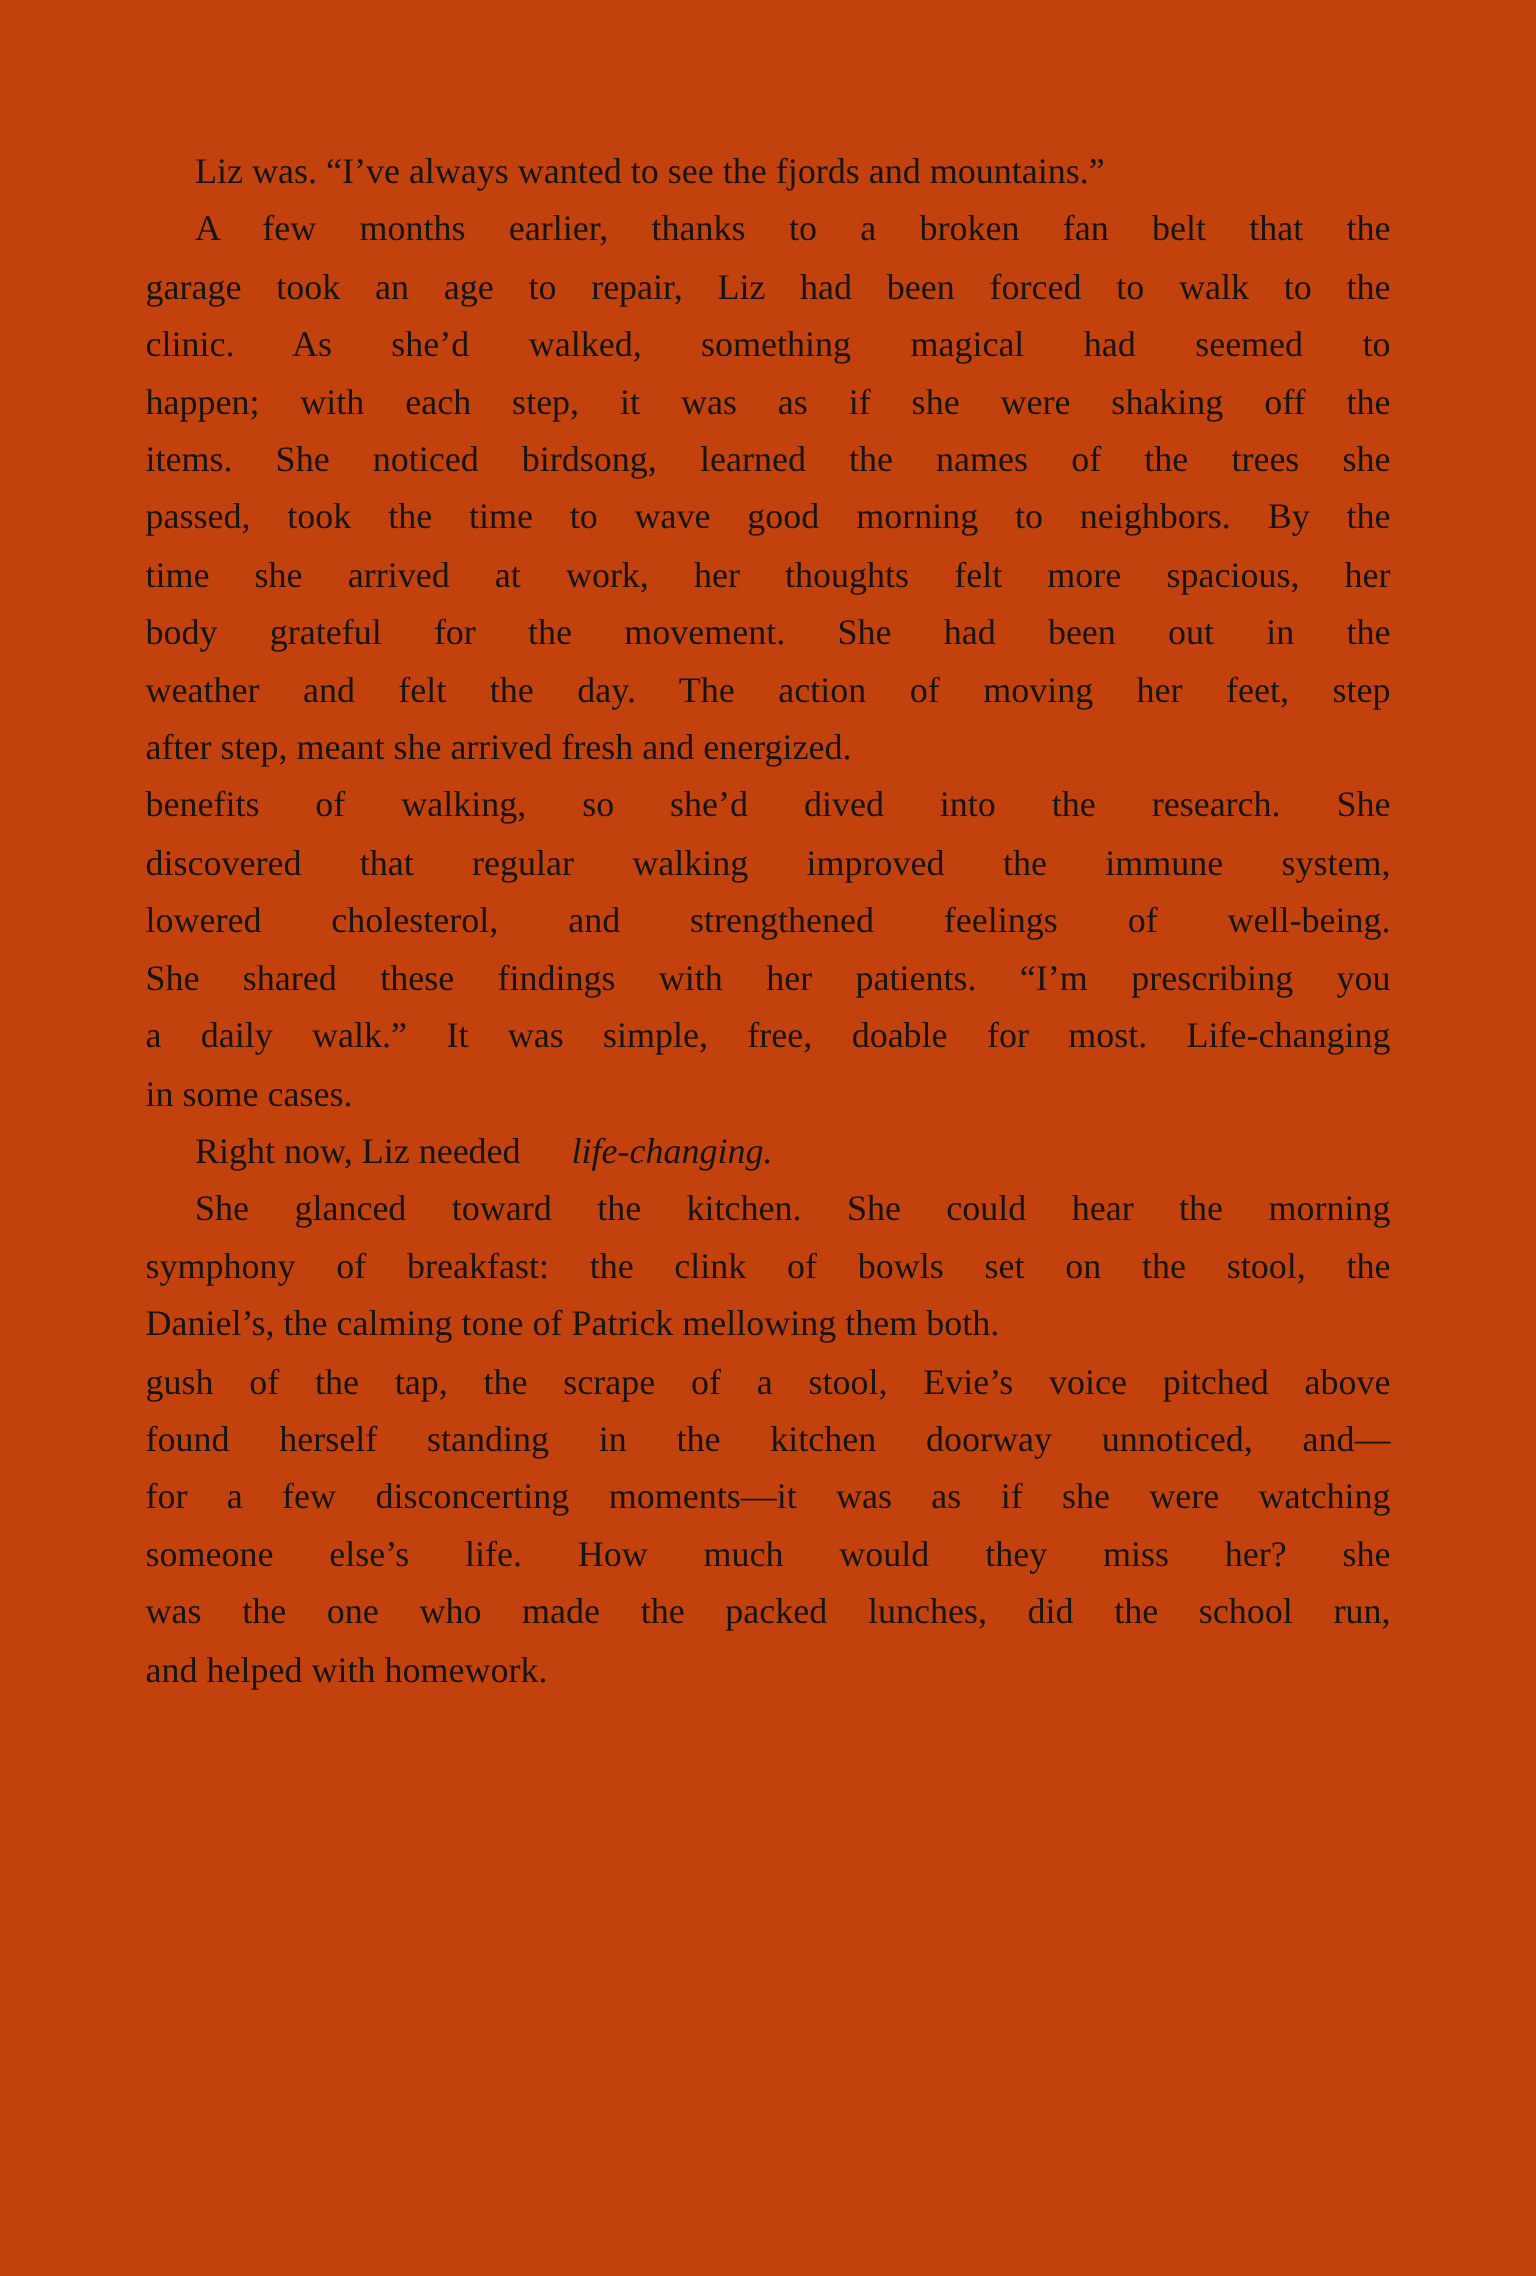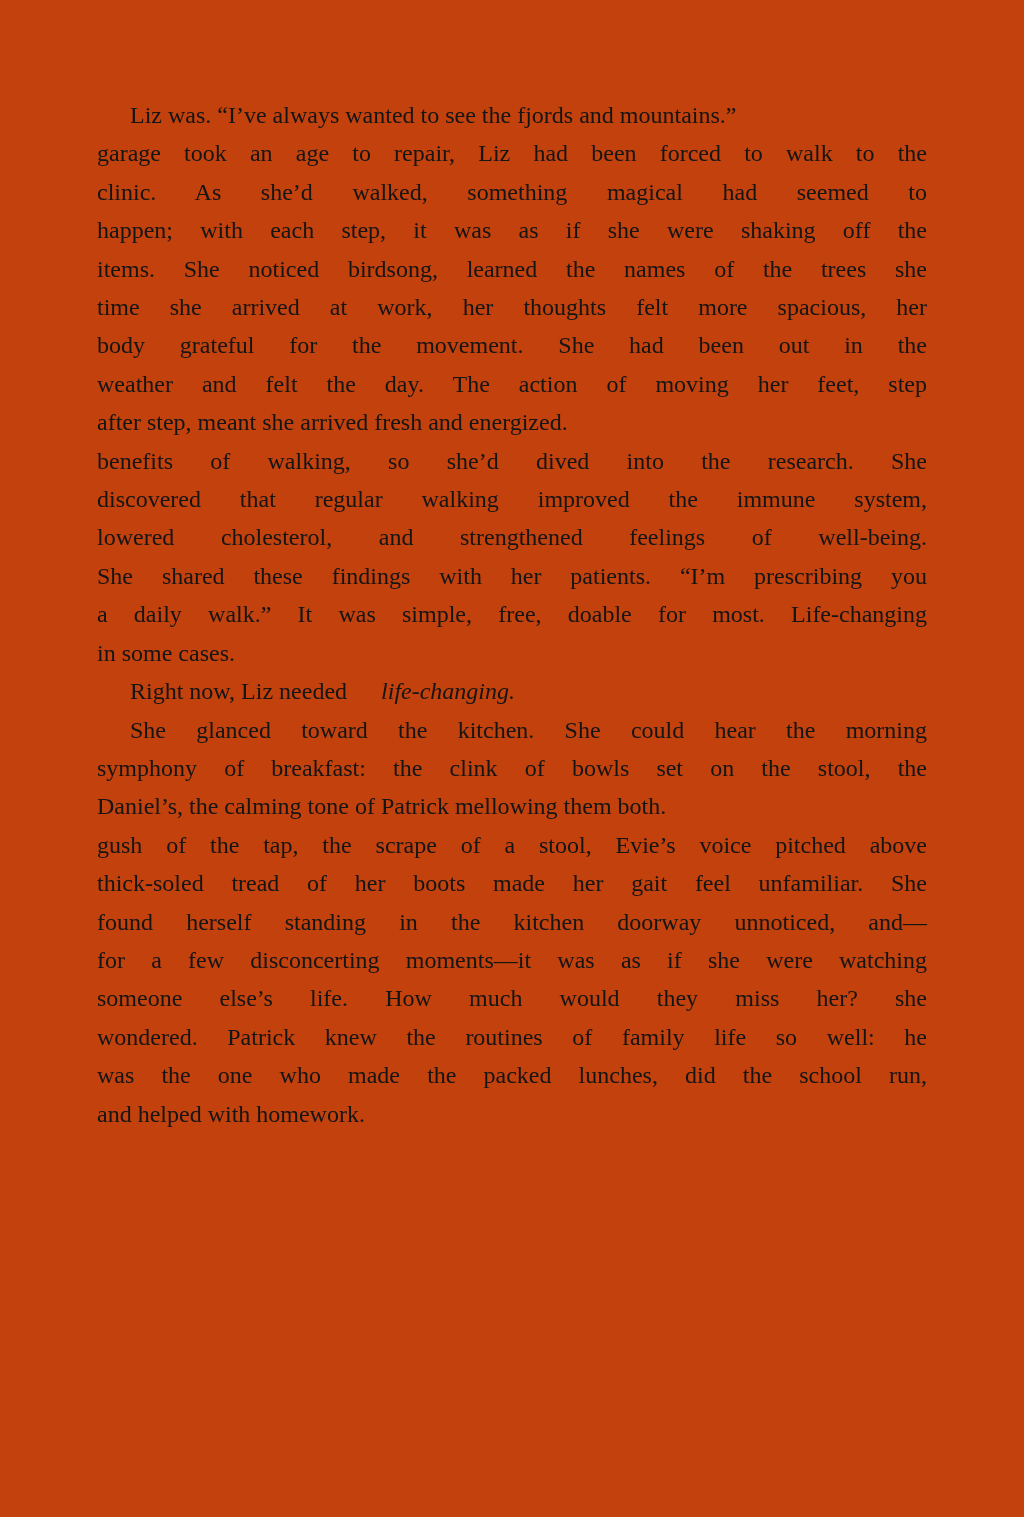--- a/index.html
+++ b/index.html
@@ -50,24 +50,26 @@
 </style>
 </head>
 <body style="background: rgb(255, 255, 255);">
 
 <div class="page">
   <div class="text-block" id="text-block" style="color: rgb(21, 21, 21);">
       <div class="paragraph">
         <div class="line indent"><span>Liz was. “I’ve always wanted to see the fjords and mountains.”</span></div>
       </div>
       <div class="paragraph">
+        <div class="line fill indent"><span>A few months earlier, thanks to a broken fan belt that the</span></div>
         <div class="line fill"><span>garage took an age to repair, Liz had been forced to walk to the</span></div>
         <div class="line fill"><span>clinic. As she’d walked, something magical had seemed to</span></div>
         <div class="line fill"><span>happen; with each step, it was as if she were shaking off the</span></div>
         <div class="line fill"><span>items. She noticed birdsong, learned the names of the trees she</span></div>
+        <div class="line fill"><span>passed, took the time to wave good morning to neighbors. By the</span></div>
         <div class="line fill"><span>time she arrived at work, her thoughts felt more spacious, her</span></div>
         <div class="line fill"><span>body grateful for the movement. She had been out in the</span></div>
         <div class="line fill"><span>weather and felt the day. The action of moving her feet, step</span></div>
         <div class="line"><span>after step, meant she arrived fresh and energized.</span></div>
       </div>
       <div class="paragraph">
         <div class="line fill"><span>benefits of walking, so she’d dived into the research. She</span></div>
         <div class="line fill"><span>discovered that regular walking improved the immune system,</span></div>
         <div class="line fill"><span>lowered cholesterol, and strengthened feelings of well-being.</span></div>
         <div class="line fill"><span>She shared these findings with her patients. “I’m prescribing you</span></div>
@@ -77,22 +79,20 @@
       <div class="paragraph">
         <div class="line indent"><span>Right now, Liz needed </span><span class="em">life-changing.</span></div>
       </div>
       <div class="paragraph">
         <div class="line fill indent"><span>She glanced toward the kitchen. She could hear the morning</span></div>
         <div class="line fill"><span>symphony of breakfast: the clink of bowls set on the stool, the</span></div>
         <div class="line"><span>Daniel’s, the calming tone of Patrick mellowing them both.</span></div>
         <div class="line fill"><span>gush of the tap, the scrape of a stool, Evie’s voice pitched above</span></div>
       </div>
       <div class="paragraph">
-        <div class="line fill"><span>thick-soled tread of her boots made her gait feel unfamiliar. She</span></div>
         <div class="line fill"><span>found herself standing in the kitchen doorway unnoticed, and—</span></div>
         <div class="line fill"><span>for a few disconcerting moments—it was as if she were watching</span></div>
         <div class="line fill"><span>someone else’s life. How much would they miss her? she</span></div>
-        <div class="line fill"><span>wondered. Patrick knew the routines of family life so well: he</span></div>
         <div class="line fill"><span>was the one who made the packed lunches, did the school run,</span></div>
         <div class="line"><span>and helped with homework.</span></div>
       </div>
     </div>
 </div>
 
 </body></html>

